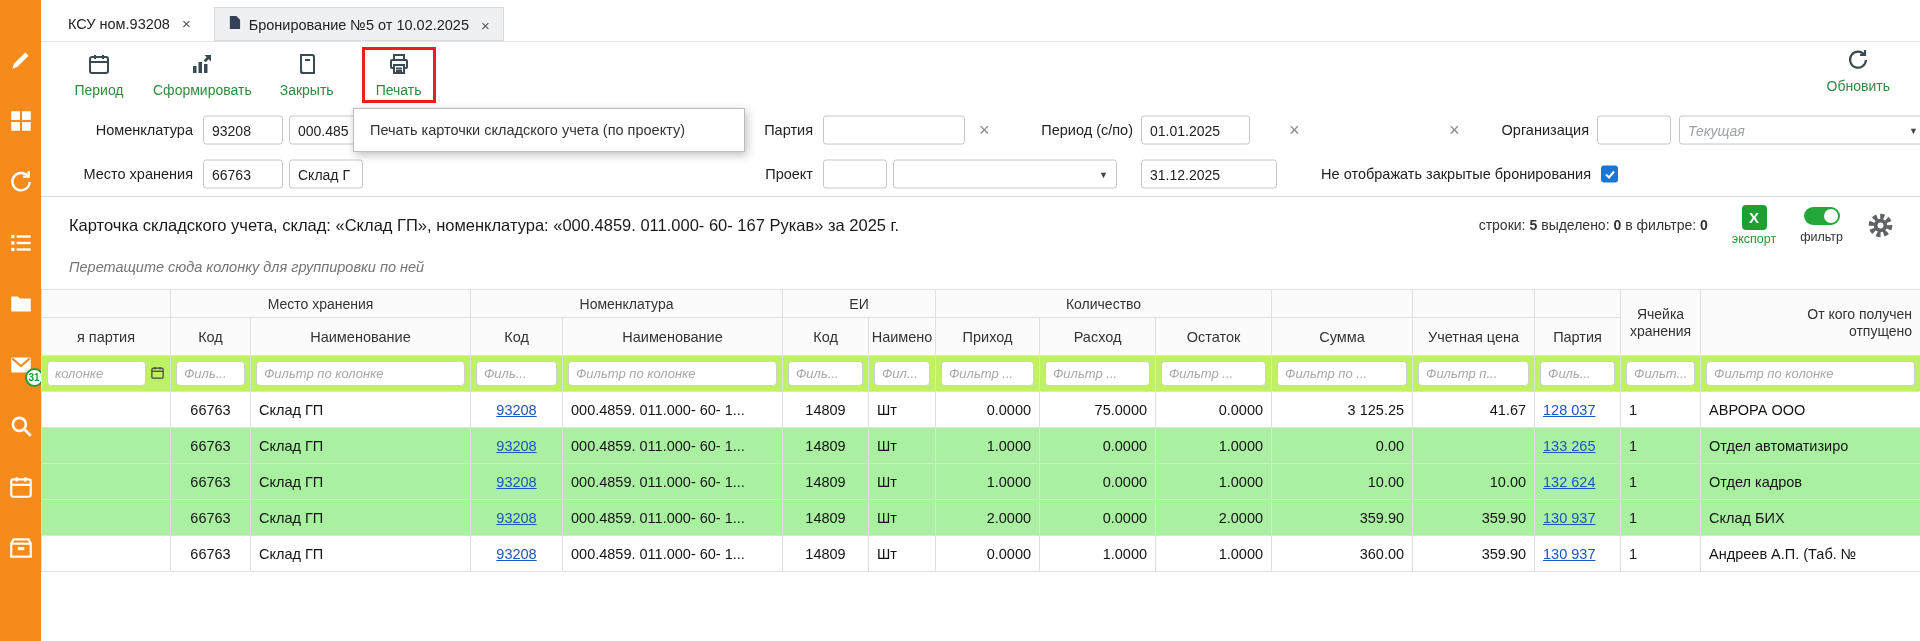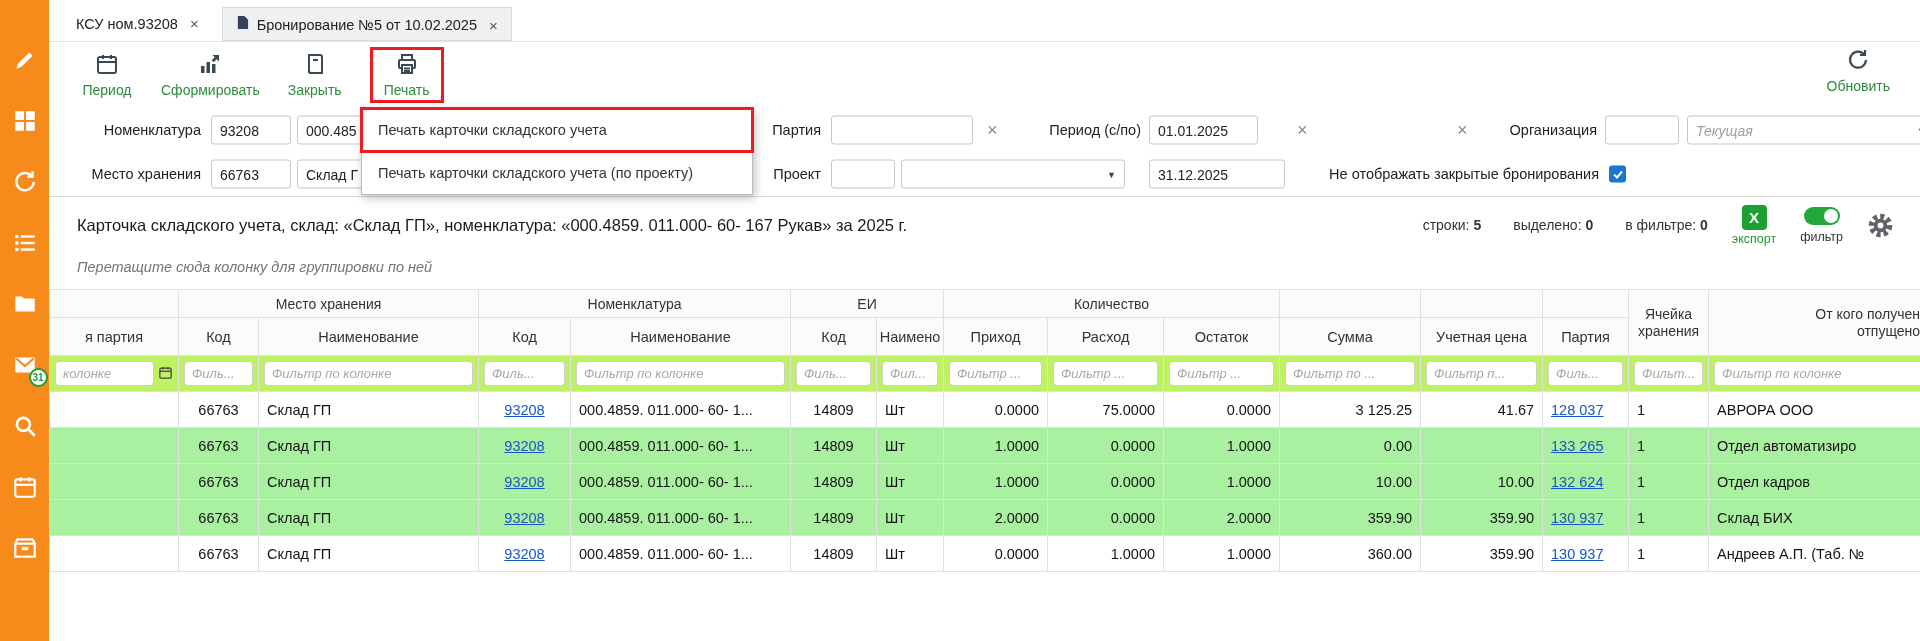--- a/index.html
+++ b/index.html
@@ -1,21 +1,21 @@
 <!DOCTYPE html>
 <html><head>
 <meta charset="utf-8">
 <style>
   * { margin:0; padding:0; box-sizing:border-box; }
   html,body { width:1920px; height:641px; overflow:hidden; background:#fff;
     font-family:"Liberation Sans","DejaVu Sans",sans-serif; }
   .app { display:flex; width:1920px; height:641px; }
 
   
-  .sidebar { width:49px; background:#f68a1b; display:flex; flex-direction:column;
+  .sidebar { width:41px; background:#f68a1b; display:flex; flex-direction:column;
     align-items:center; padding-top:46px; gap:33px; flex-shrink:0; }
   .sb-item { width:30px; height:28px; display:flex; align-items:center; justify-content:center;
     position:relative; cursor:pointer; }
   .badge { position:absolute; right:-8px; bottom:-8px; background:#fff; border:2px solid #1d9f34;
     color:#1d9f34; font-size:10px; font-weight:bold; border-radius:50%; width:19px; height:19px;
     display:flex; align-items:center; justify-content:center; }
 
   
   .main { position:relative; flex:1; height:641px; overflow:hidden; background:#fff; }
 
@@ -51,21 +51,21 @@
   .chev { font-size:9px; color:#444; }
   .clear { color:#8a8a8a; font-size:18px; cursor:pointer; line-height:1; }
   .chk { width:17px; height:17px; background:#1976d2; border-radius:3px; display:flex;
     align-items:center; justify-content:center; cursor:pointer; }
 
   
   .panel { border-top:1px solid #dadada; }
   .panel-head { height:56px; display:flex; align-items:center; padding:0 26px 0 28px; }
   .p-title { font-size:16.5px; color:#1a1a1a; }
   .p-right { margin-left:auto; display:flex; align-items:center; gap:24px; }
-  .counts { font-size:14px; color:#333; display:flex; gap:32px; white-space:nowrap; }
+  .counts { font-size:14px; color:#333; display:flex; gap:4px; white-space:nowrap; }
   .exp { display:flex; flex-direction:column; align-items:center; gap:2px; cursor:pointer; }
   .exp-ic { width:25px; height:25px; background:#1d9f34; border-radius:4px; color:#fff;
     font-weight:bold; font-size:15px; display:flex; align-items:center; justify-content:center; }
   .exp-lb { font-size:12.5px; color:#1d9f34; }
   .tgl-wrap { display:flex; flex-direction:column; align-items:center; gap:5px; cursor:pointer; }
   .tgl { width:36px; height:18px; border-radius:9px; background:#23a73a; position:relative; }
   .tgl::after { content:""; position:absolute; right:2px; top:2px; width:14px; height:14px;
     background:#fff; border-radius:50%; }
   .tgl-lb { font-size:12.5px; color:#333; }
   .gear { cursor:pointer; display:flex; }
@@ -229,21 +229,20 @@
           <svg width="24" height="24" viewBox="0 0 24 24" fill="none" stroke="#3a4a52" stroke-width="2.2">
               <path d="M18.5 7A8 8 0 1 0 20 12"></path>
               <polyline points="19 2 19 7 14 7"></polyline>
             </svg>
         </span>
         <span>Обновить</span>
       </div>
     </div>
 
     <div class="menu">
-      <div class="menu-item red">Печать карточки складского учета</div>
       <div class="menu-item">Печать карточки складского учета (по проекту)</div>
     </div>
 
     <div class="filters">
       <div class="frow frow1">
         <div class="f-abs f-label" style="left:38px;width:114px;">Номенклатура</div>
         <input class="f-abs f-input" style="left: 162px; width: 80px;" value="93208">
         <input class="f-abs f-input" style="left: 248px; width: 74px;" value="000.485">
         <div class="f-abs f-label" style="left:700px;width:72px;">Партия</div>
         <input class="f-abs f-input" style="left: 782px; width: 142px;">

